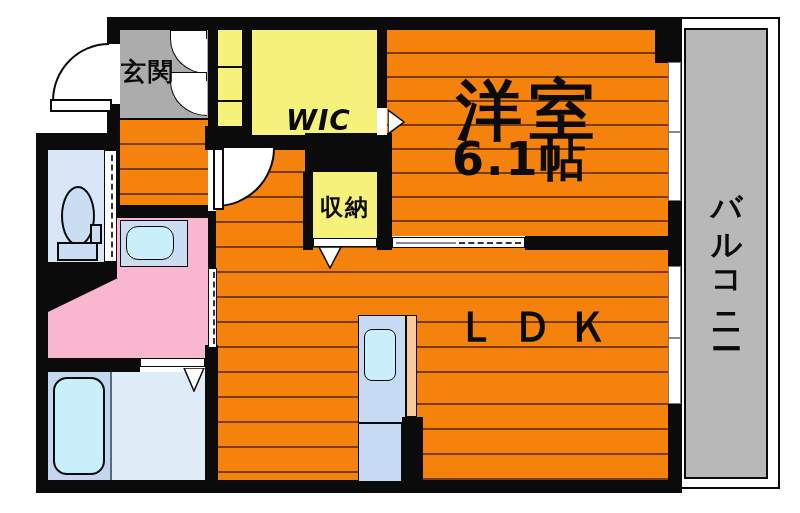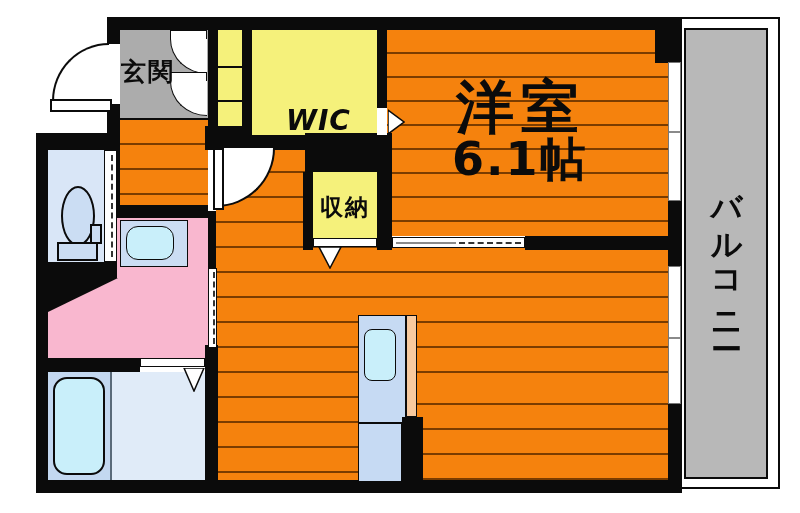--- a/index.html
+++ b/index.html
@@ -137,17 +137,18 @@
   <div class="fix" style="left:53px;top:377px;width:52px;height:98px;background:#C9EFFA;border-radius:14px;"></div>
 
   <div class="fix" style="left:358px;top:315px;width:48px;height:108px;background:#C6DAF3;border-width:1.5px;"></div>
   <div class="fix" style="left:364px;top:329px;width:32px;height:52px;background:#C9EFFA;border-width:1.5px;border-radius:8px;"></div>
   <div class="fix" style="left:358px;top:423px;width:44px;height:59px;background:#C6DAF3;border-width:1.5px;"></div>
   <div class="fix" style="left:406px;top:315px;width:11px;height:102px;background:#F8CA9F;border-width:1px;"></div>
   <div class="w" style="left:402px;top:417px;width:21px;height:63px;"></div>
 
   <div class="lbl" style="left:121px;top:59px;font-size:25px;letter-spacing:2px;">玄関</div>
   <div class="lbl" style="left:286px;top:68px;font-size:28px;font-style:italic;letter-spacing:1px;margin-top:39px;">WIC</div>
-  <div class="lbl" style="left:456px;top:78px;font-size:58px;letter-spacing:7px;">洋室</div>
+  <div class="lbl" style="left:456px;top:78px;font-size:66px;letter-spacing:7px;">洋室</div>
   <div class="lbl" style="left:452px;top:136px;font-size:46px;letter-spacing:2px;">6.1帖</div>
   <div class="lbl" style="left:320px;top:196px;font-size:23px;letter-spacing:2px;">収納</div>
+  <div class="lbl" style="left:456px;top:306px;font-size:42px;letter-spacing:14px;">ＬＤＫ</div>
 
 </div>
 
 </body></html>

